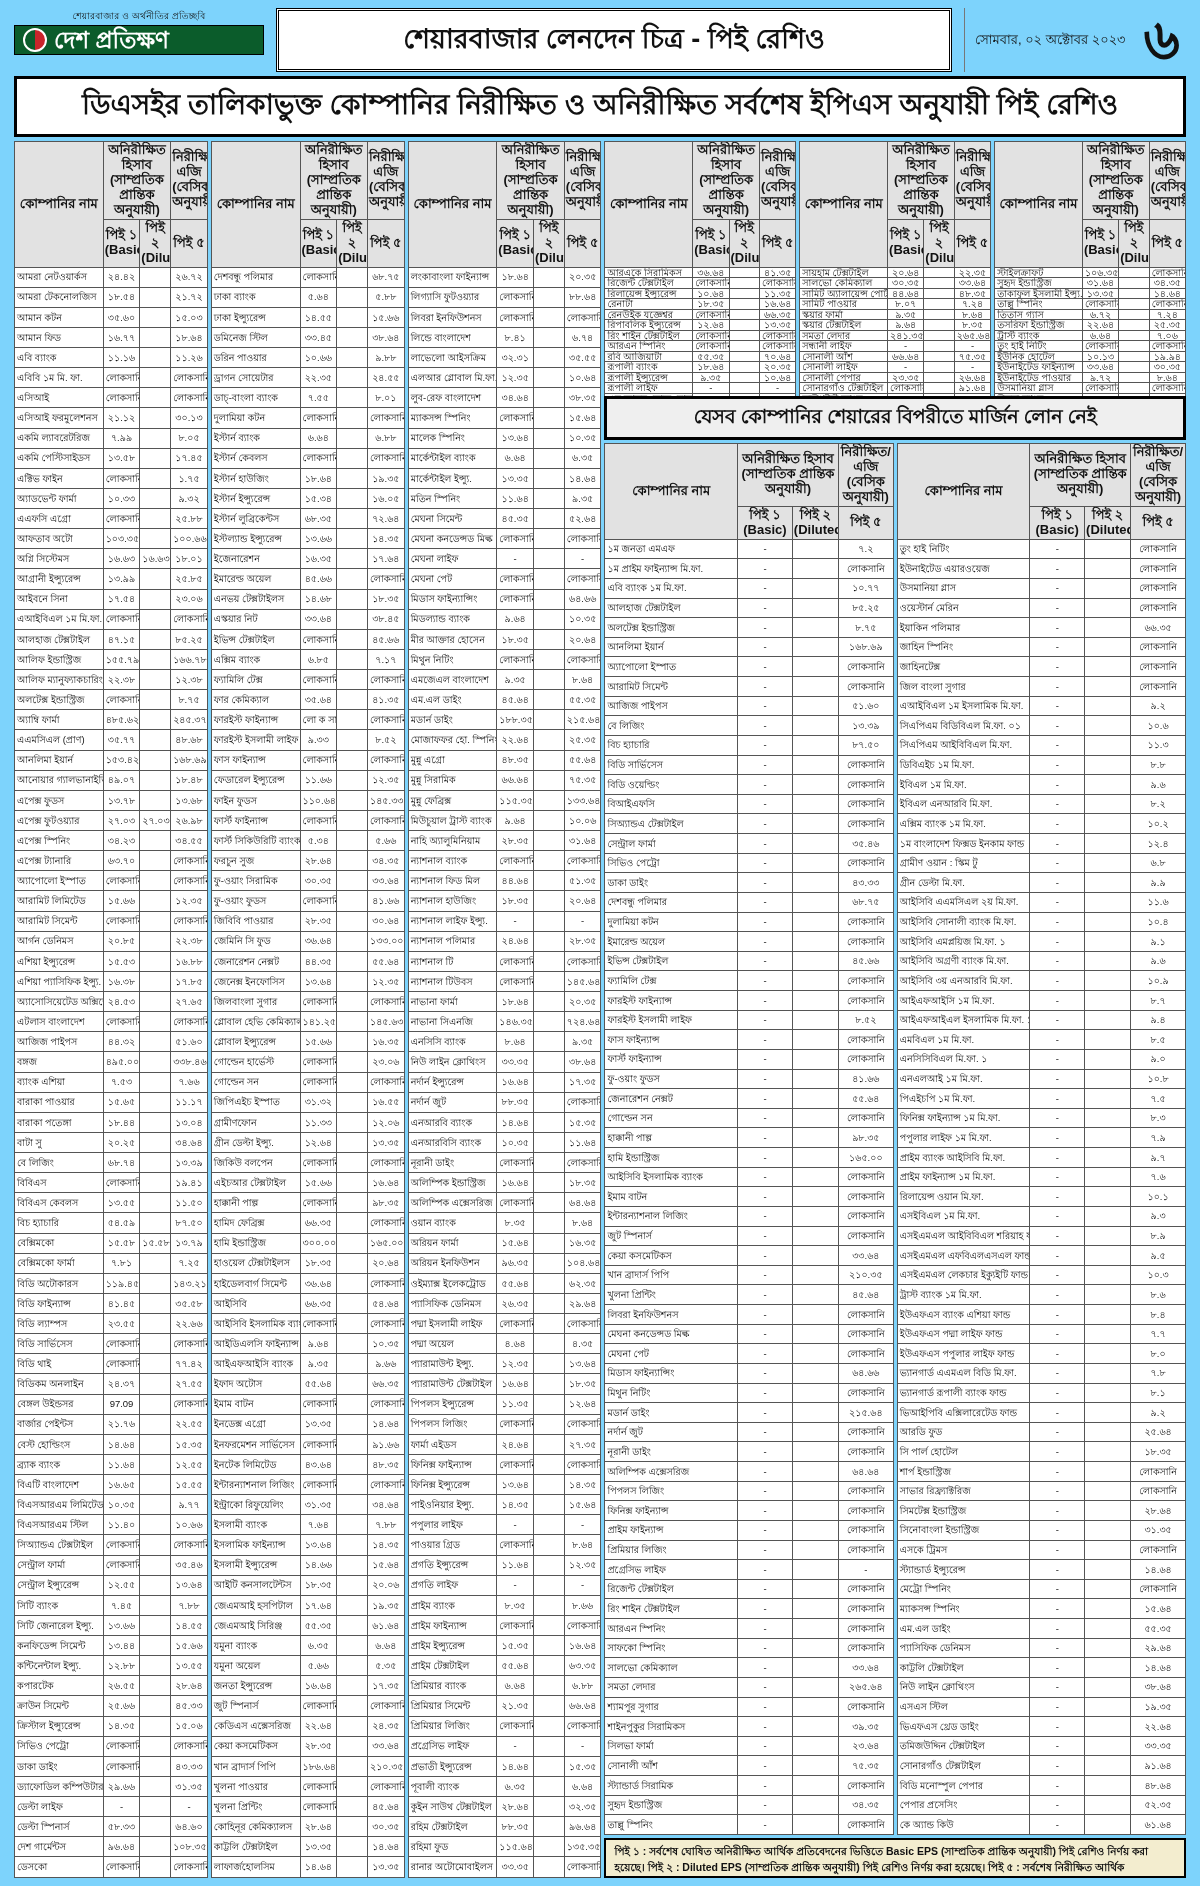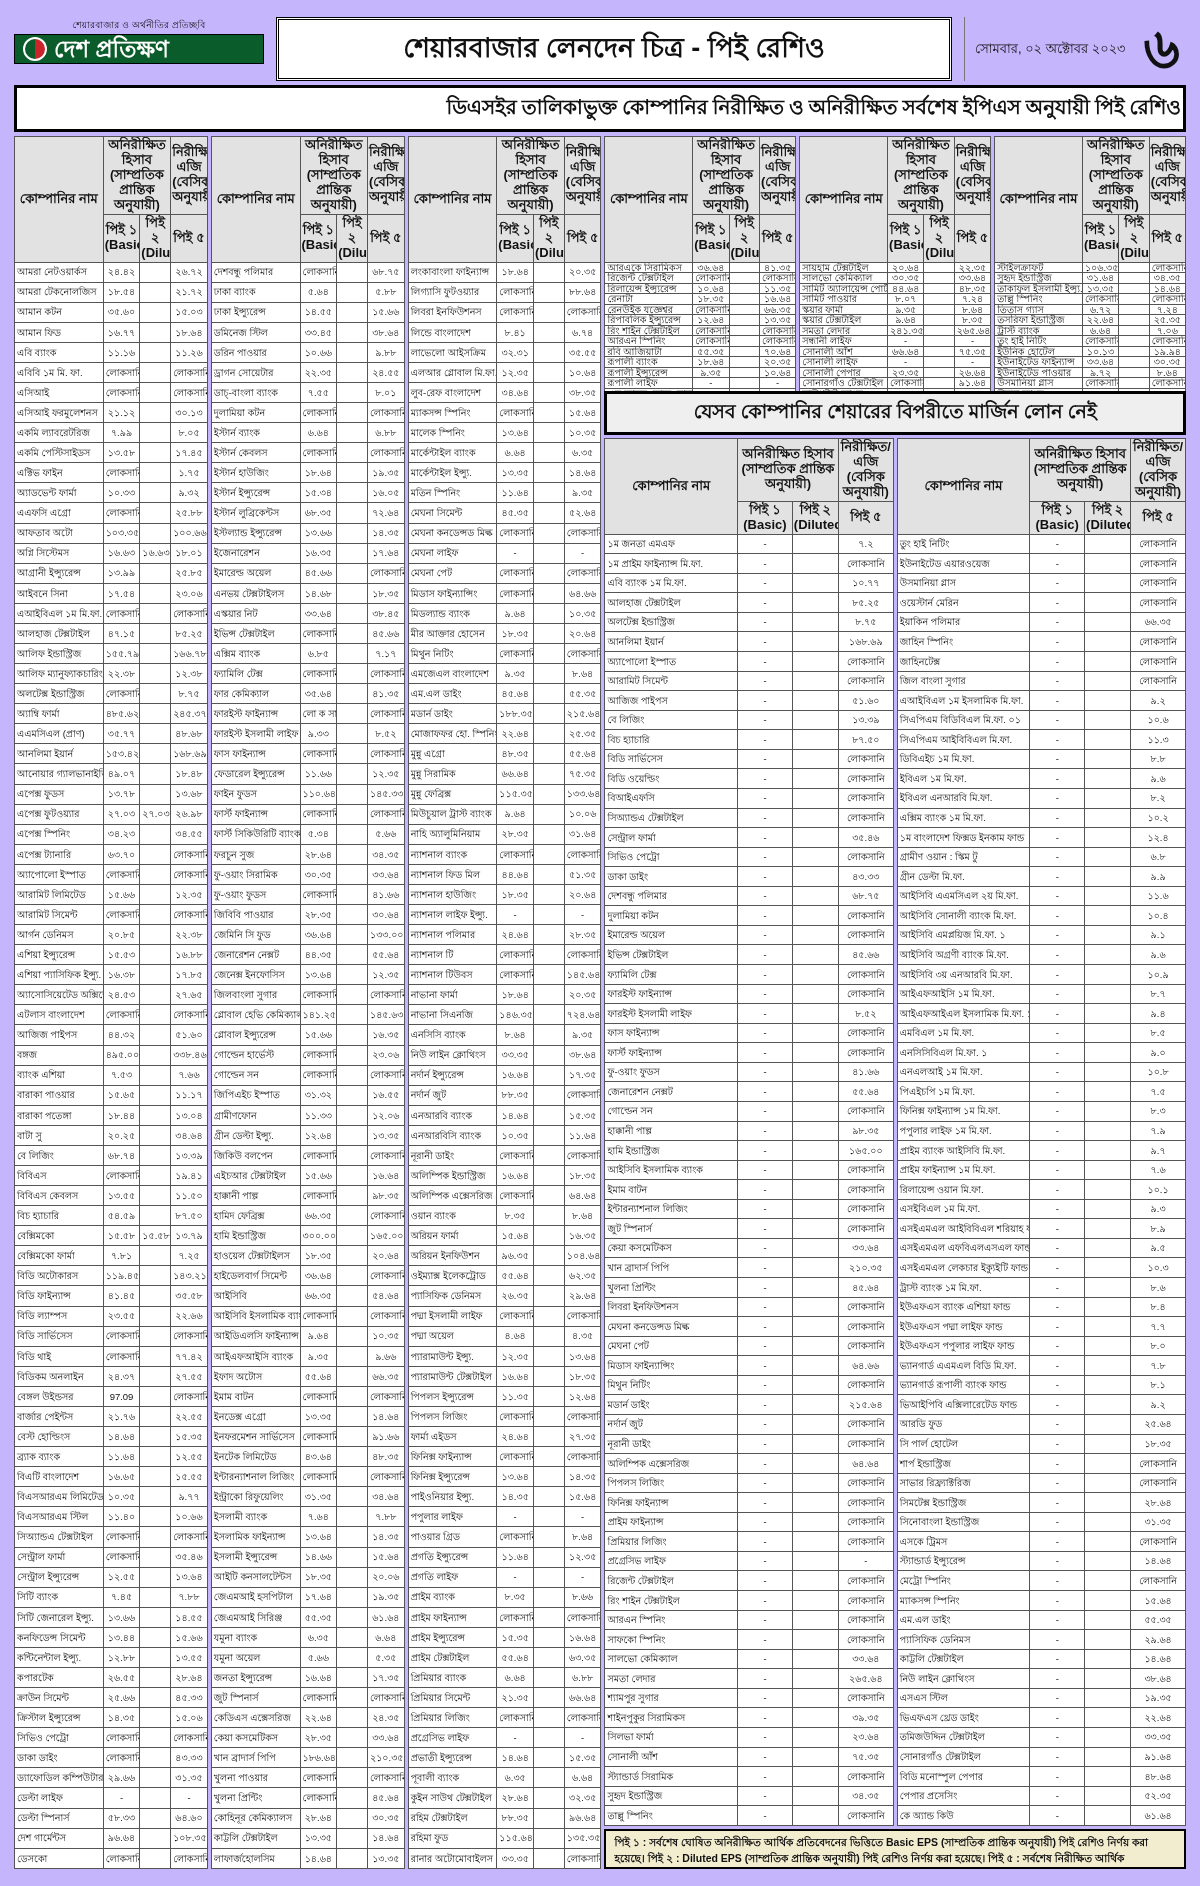--- a/index.html
+++ b/index.html
@@ -4,37 +4,37 @@
 <style>
   :root{
     --green:#0b5c2b; --red:#c9252b; --footnote_bg:#f3edcf; --hcell:#e2e2e2;
   }
   *{box-sizing:border-box;}
   html,body{margin:0;padding:0;}
   body{
     width:1200px;height:1886px;overflow:hidden;background:#f7f6f2;
     font-family:"Liberation Sans","DejaVu Sans",sans-serif;color:#111;
   }
-  .page{width:100%;height:100%;padding:17px 14px;display:flex;flex-direction:column;background:#c4b5fd;}
+  .page{width:100%;height:100%;padding:8px 14px;display:flex;flex-direction:column;background:#7dd3fc;}
   
   .hdr{display:flex;align-items:stretch;gap:12px;height:64px;margin-bottom:4px;}
   .mast{width:250px;display:flex;flex-direction:column;}
   .tag{font-size:9px;text-align:center;letter-spacing:.3px;padding:1px 0;}
   .logo{flex:1;background:var(--green);color:#fff;display:flex;align-items:flex-end;gap:7px;padding:2px 8px;border:1px solid #000;}
   .logo .em{width:24px;height:24px;border-radius:50%;flex:0 0 24px;border:2px solid #fff;
     background:conic-gradient(var(--red) 0 50%, var(--green) 50% 100%);}
   .logo .t{font-size:23px;font-weight:bold;line-height:1;}
   .logo-sub{background:#111;color:#fff;font-size:8.5px;text-align:center;padding:1px 0;margin-top:23px;}
   .titlebox{flex:1;border:3px double #000;display:flex;align-items:center;justify-content:center;
     font-size:27px;font-weight:bold;background:#fff;}
   .dateblock{display:flex;align-items:center;font-size:13px;white-space:nowrap;border-left:1px solid #777;padding-left:10px;}
   .pnum{font-size:56px;font-weight:bold;line-height:64px;padding:0 6px;}
   
-  .subhdr{border:3px solid #000;background:#fff;text-align:right;font-size:20px;font-weight:bold;
-    padding:4px 2px;margin-bottom:4px;font-family:Liberation Serif, serif;}
+  .subhdr{border:3px solid #000;background:#fff;text-align:center;font-size:28px;font-weight:bold;
+    padding:4px 2px;margin-bottom:4px;}
   
   .main{flex:1;display:flex;gap:3px;min-height:0;}
   .col{flex:1;min-width:0;}
   .right{flex:3;min-width:0;display:flex;flex-direction:column;gap:3px;}
   .rtop{display:flex;gap:3px;height:252px;}
   .rtop .col{height:100%;}
   .band{height:44px;border:3px solid #000;background:#efefef;display:flex;align-items:center;justify-content:center;
     font-size:19px;font-weight:bold;}
   .mcols{flex:1;display:flex;gap:3px;min-height:0;}
   .mcol{flex:1;min-width:0;}

